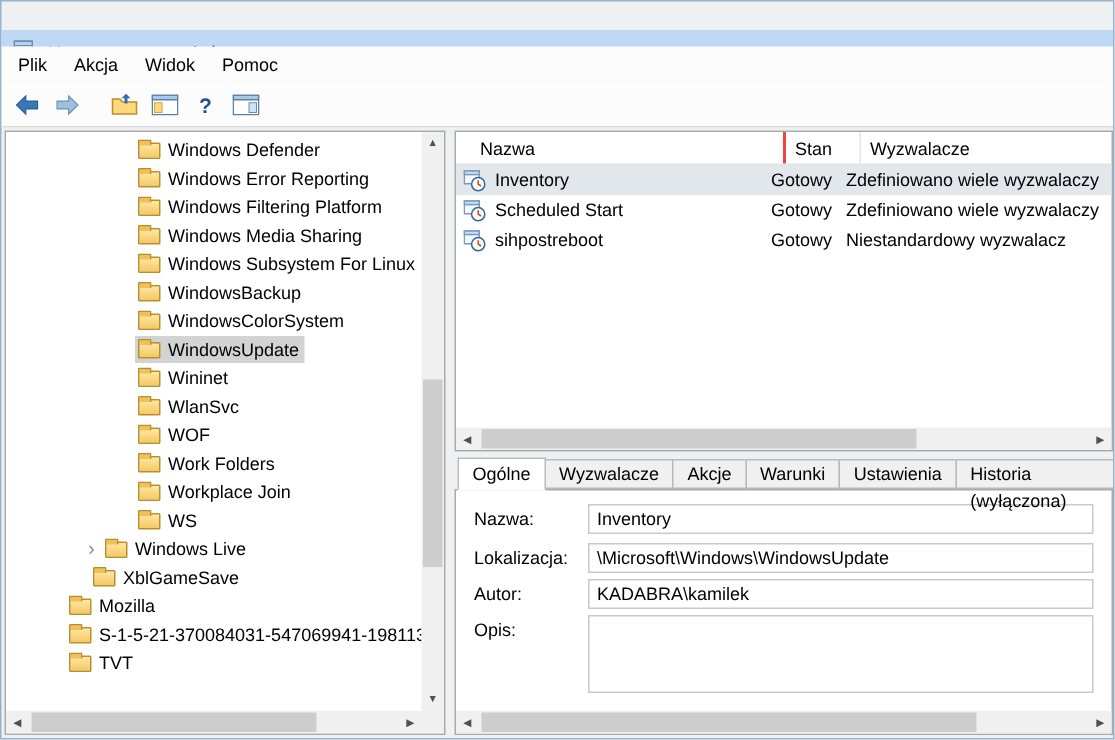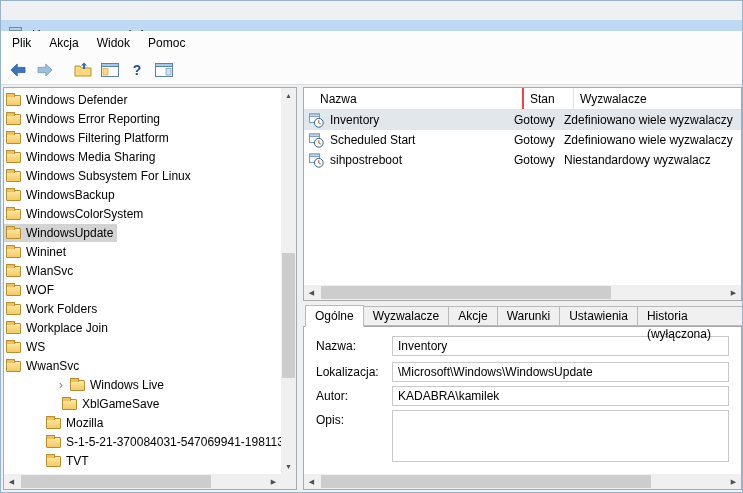--- a/index.html
+++ b/index.html
@@ -35,21 +35,21 @@
                 background:#fff; border:1px solid #a9a9a9; overflow:hidden; }
   .details-panel { position:absolute; left:302px; top:304px; width:439px; height:185px;padding-left:24px; }
 
   
   .tree-items { position:absolute; top:2px; left:0; right:15px; bottom:15px;
                 overflow:hidden; white-space:nowrap; }
   .tree-item { height:19px; display:flex; align-items:center; }
   .lvl2 { padding-left:40px; }
   .lvl3 { padding-left:56px; }
   .lvl3c { padding-left:50px; }
-  .lvl4 { }
+  .lvl4 { padding-left:86px; }
   .chev { width:14px; font-size:13px; color:#8a8a8a; text-align:center; line-height:1; }
   .node { display:flex; align-items:center; gap:5px; padding:2px 4px 2px 2px; }
   .tree-item.sel .node { background:#d3d3d3; }
   .folder { width:15px; height:11px; position:relative; flex:none;
             background:linear-gradient(#ffe7a3,#f3c964); border:1px solid #b98f2d;
             border-radius:1px; margin-top:2px; }
   .folder::before { content:""; position:absolute; top:-3px; left:-1px; width:7px;
                     height:3px; background:#f0c05a; border:1px solid #b98f2d;
                     border-bottom:none; border-radius:1px 1px 0 0; }
 
@@ -238,26 +238,20 @@
             <span class="folder"></span>
             <span>Workplace Join</span>
           </span>
         </div>
       <div class="tree-item lvl4">
           <span class="node">
             <span class="folder"></span>
             <span>WS</span>
           </span>
         </div>
-      <div class="tree-item lvl4">
-          <span class="node">
-            <span class="folder"></span>
-            <span>WwanSvc</span>
-          </span>
-        </div>
       <div class="tree-item lvl3c">
           <span class="chev">›</span>
           <span class="node">
             <span class="folder"></span>
             <span>Windows Live</span>
           </span>
         </div>
       <div class="tree-item lvl3">
           <span class="node">
             <span class="folder"></span>

